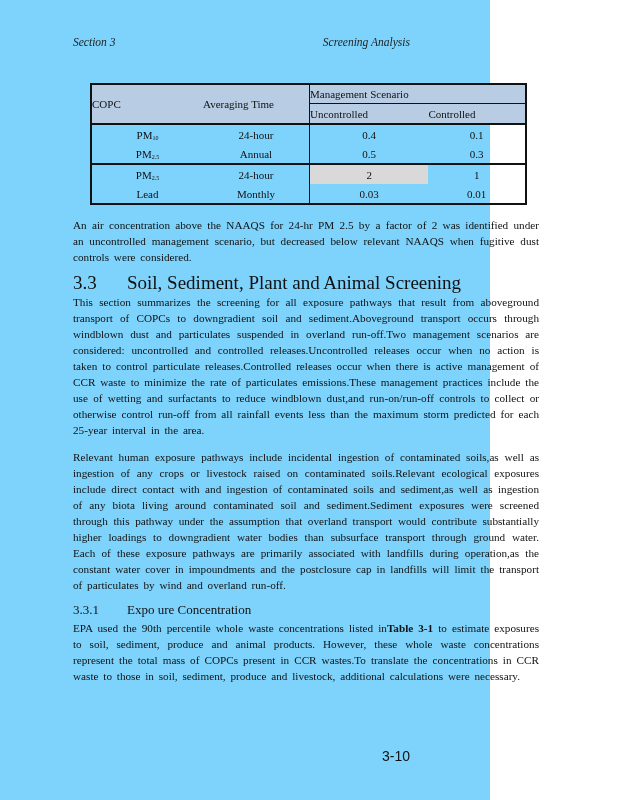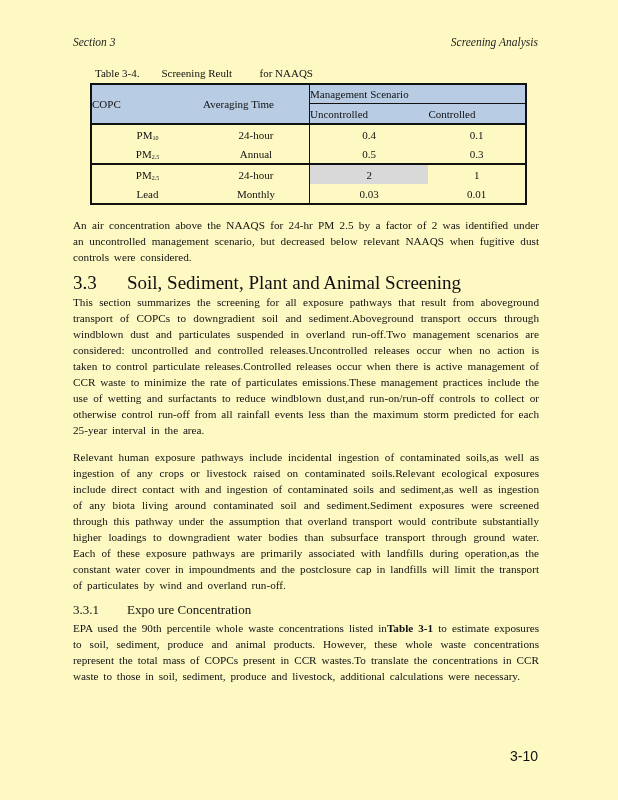--- a/index.html
+++ b/index.html
@@ -1,18 +1,18 @@
 <!DOCTYPE html>
 <html><head>
 <meta charset="utf-8">
 <style>
   html, body { margin: 0; padding: 0; background: #ffffff; }
   body { width: 618px; height: 800px; position: relative; overflow: hidden;
          font-family: "Liberation Serif", serif; color: #111; }
-  .page { position: absolute; left: 0; top: 0; width: 618px; height: 800px; background: #fef9c3; }
+  .page { position: absolute; left: 0; top: 0; width: 490px; height: 800px; background: #7dd3fc; }
 
   .running-head { position: absolute; top: 36px; font-style: italic; font-size: 11.5px; color: #222; }
   .rh-left { left: 73px; }
   .rh-right { right: 80px; }
 
   .table-caption { position: absolute; left: 95px; top: 67px; font-size: 11px; white-space: pre; }
 
   table.naaqs { position: absolute; left: 90px; top: 83px; width: 437px;
                 border-collapse: collapse; font-size: 11px; border: 2px solid #111; }
   table.naaqs th { background: #b8cce4; font-weight: normal; text-align: left; padding: 0; }
@@ -40,21 +40,20 @@
   .p4 { top: 620px; }
   .page-num { position: absolute; right: 80px; top: 748px; font-size: 14px; font-family: "Liberation Sans Narrow", "Liberation Sans", sans-serif; }
 </style>
 </head>
 <body>
 
 <div class="page">
   <div class="running-head rh-left">Section   3</div>
   <div class="running-head rh-right">Screening    Analysis</div>
 
-  <div class="table-caption">Table 3-4.        Screening Reult          for NAAQS</div>
 
   <table class="naaqs">
     <thead>
       <tr>
         <th class="th-copc" rowspan="2" style="background: rgb(184, 204, 228);">COPC</th>
         <th class="th-avg" rowspan="2" style="background: rgb(184, 204, 228);">Averaging Time</th>
         <th class="th-mgmt" colspan="2" style="background: rgb(184, 204, 228);">Management Scenario</th>
       </tr>
       <tr>
         <th class="th-sub" style="background: rgb(184, 204, 228);">Uncontrolled</th>

